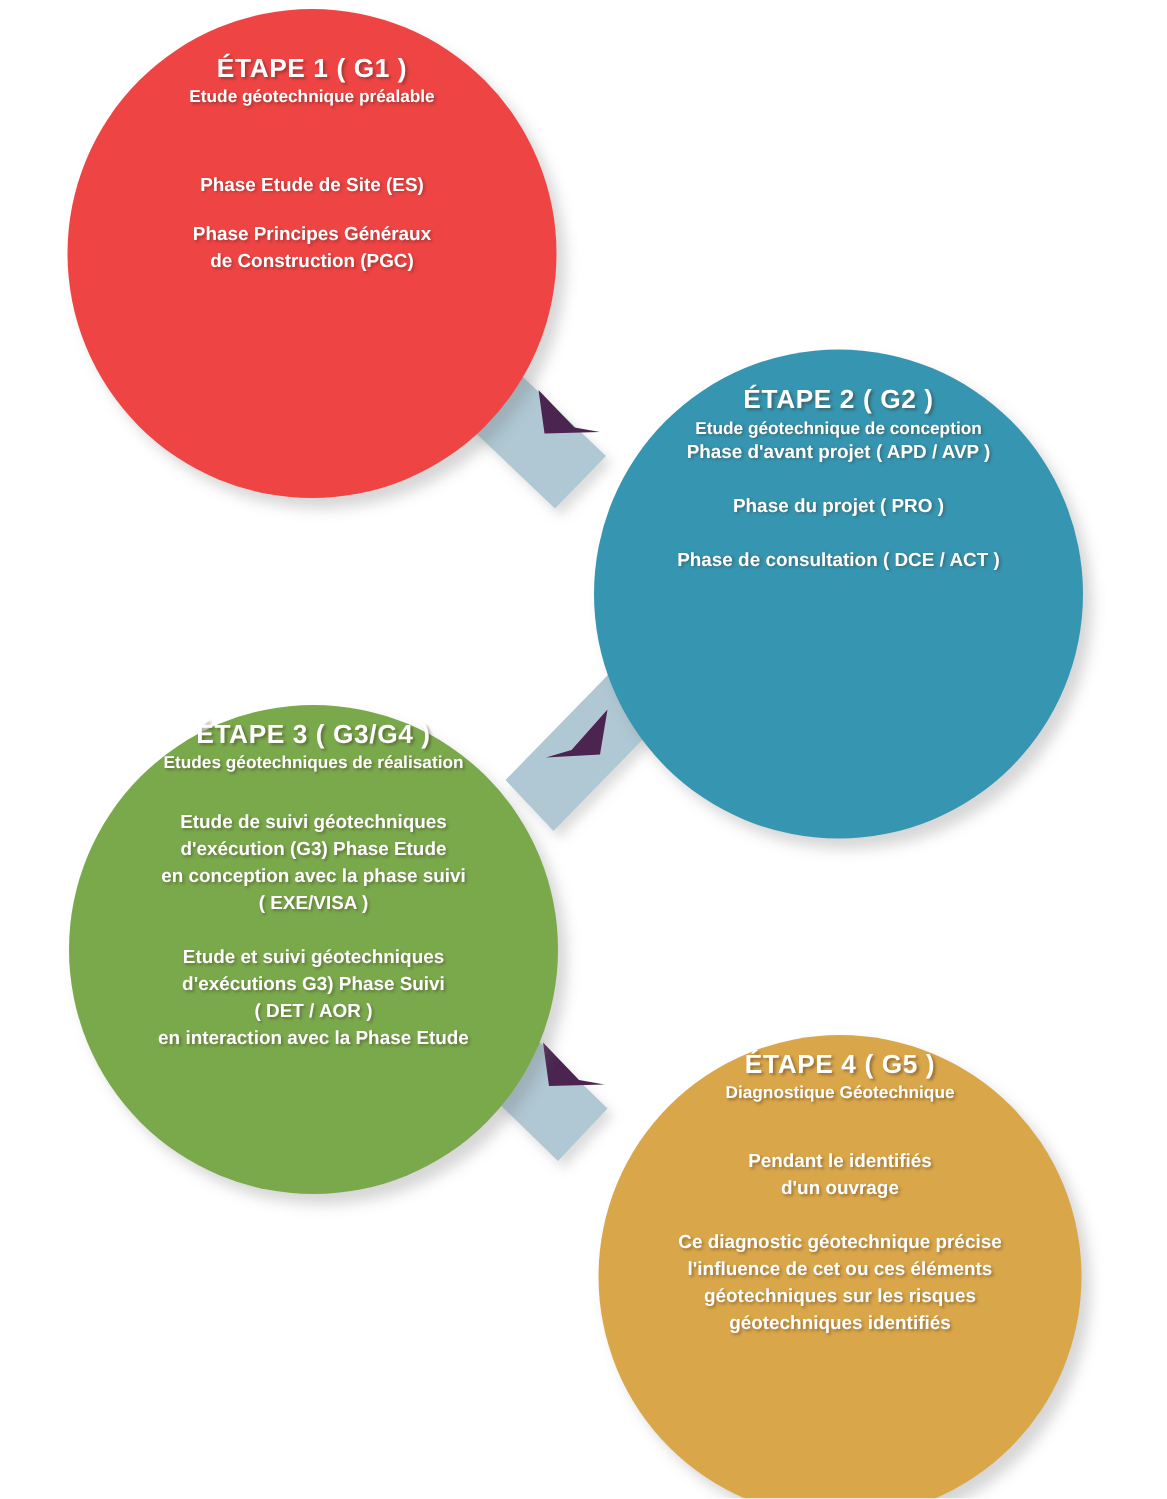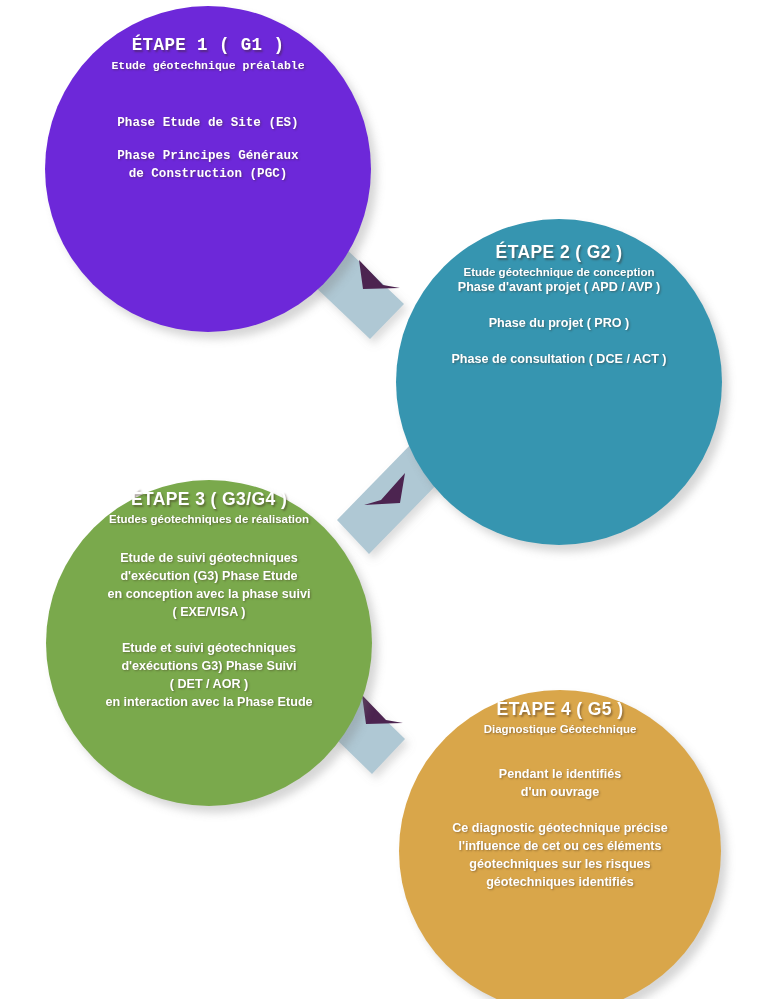--- a/index.html
+++ b/index.html
@@ -74,29 +74,29 @@
   }
   
   #circle-1 {
     left: 45px;  top: 6px;
     width: 326px; height: 326px;
   }
   #circle-1 .circle-inner { padding-top: 30px; }
   #circle-1 .step-body-wrap { margin-top: 43px; }
   
   #circle-2 {
-    left: 396px; top: 219px;
+    left: 396px; top: 233px;
     width: 326px; height: 326px;
   }
   #circle-2 .circle-inner { padding-top: 24px; }
   #circle-2 .step-body-wrap { }
   #circle-2 .body-block + .body-block { margin-top: 18px; }
   
   #circle-3 {
-    left: 46px; top: 480px;
+    left: 46px; top: 470px;
     width: 326px; height: 326px;
   }
   #circle-3 .circle-inner { padding-top: 10px; }
   #circle-3 .step-body-wrap { margin-top: 24px; }
   #circle-3 .body-block + .body-block { margin-top: 18px; }
   
   #circle-4 {
     left: 399px; top: 690px;
     width: 322px; height: 322px;
   }
@@ -125,21 +125,21 @@
       <polygon points="337,520 415,440 447,474 369,554" fill="#afc8d4" filter="url(#bandShadow)"></polygon>
       <polygon points="405,473 381,500 364,505 400,503" fill="#4c2450"></polygon>
     </g>
 
     <g>
       <polygon points="325,661 405,739 372,774 292,696" fill="#afc8d4" filter="url(#bandShadow)"></polygon>
       <polygon points="362,695 386,720 403,723 366,724" fill="#4c2450"></polygon>
     </g>
   </svg>
 
-  <div class="step-circle" id="circle-1" style="background-color: #6d28d9; font-family: Liberation Mono, monospace;">
+  <div class="step-circle" id="circle-1" style="background-color: #ef4444;">
     <div class="circle-inner">
       <div class="step-title">ÉTAPE 1 ( G1 )</div>
       <div class="step-subtitle">Etude géotechnique préalable</div>
       <div class="step-body step-body-wrap">
         <div class="body-block">
           <div>Phase Etude de Site (ES)</div>
         </div>
         <div class="body-block">
           <div>Phase Principes Généraux</div>
           <div>de Construction (PGC)</div>

